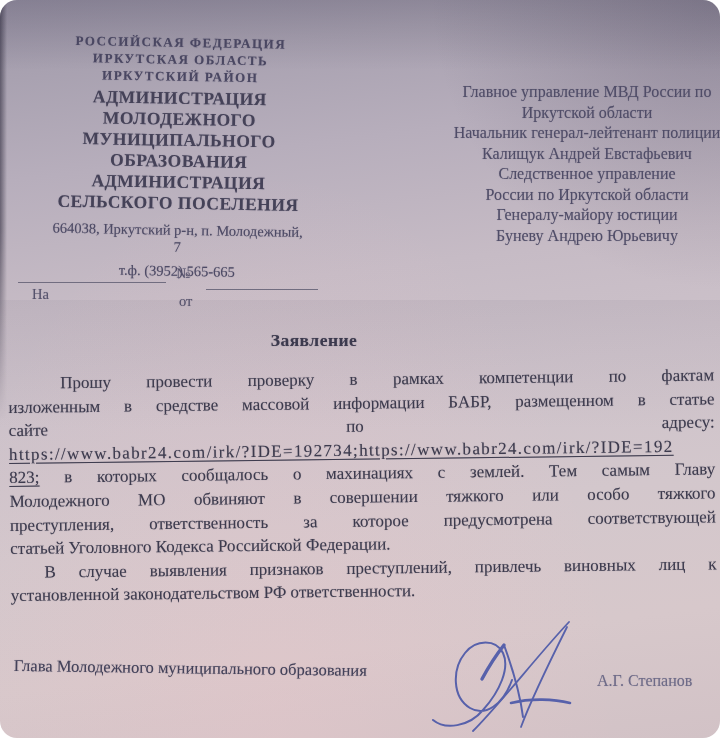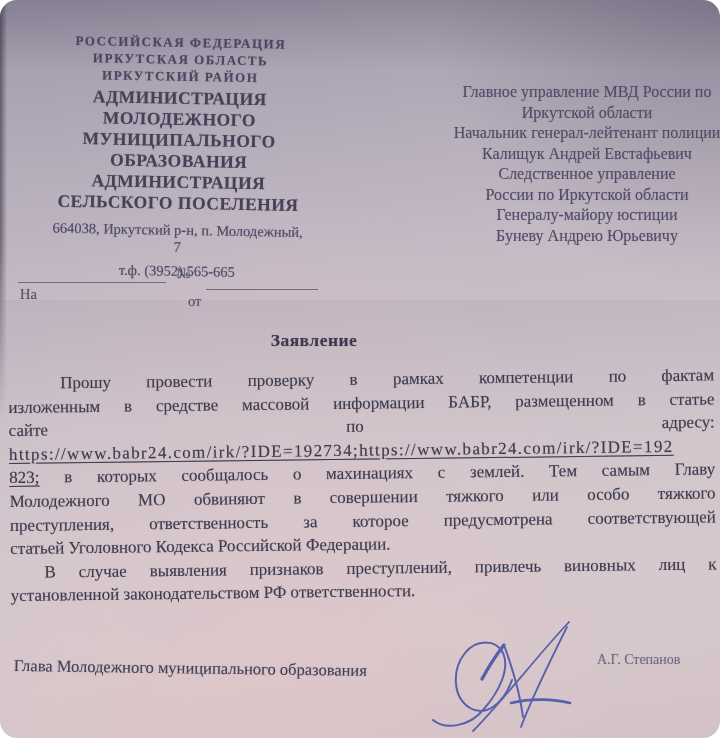--- a/index.html
+++ b/index.html
@@ -32,23 +32,23 @@
   .lh-org{font-size:17.5px;font-weight:700;letter-spacing:.5px;line-height:21px;color:#454258;}
   .lh-org-wrap{margin-top:3px;}
   .lh-addr{margin-top:8px;font-size:14.5px;line-height:16.5px;color:#4e4b66;}
   .lh-phone{margin-top:8px;font-size:14.5px;color:#4e4b66;}
 
   
   .ref{position:absolute;left:0;top:263px;width:370px;height:55px;color:#55526c;
     font-size:14.5px;text-shadow:0 0 1px rgba(85,82,108,.4);}
   .ref-no{position:absolute;left:176px;top:2px;}
   .ref-line1{position:absolute;left:18px;top:19px;width:148px;border-bottom:1.3px solid #716d80;}
-  .ref-na{position:absolute;left:20px;top:23px;}
+  .ref-na{position:absolute;left:32px;top:23px;}
   .ref-line2{position:absolute;left:206px;top:26px;width:112px;border-bottom:1.3px solid #716d80;}
-  .ref-ot{position:absolute;left:179px;top:30px;margin-left:9px;}
+  .ref-ot{position:absolute;left:179px;top:30px;}
 
   
   .addressee{position:absolute;left:400px;top:82px;width:374px;text-align:center;
     font-size:16px;line-height:20.5px;color:#504d68;
     text-shadow:0 0 1px rgba(80,77,104,.45);}
 
   
   .doc-title{position:absolute;left:0;top:330px;width:628px;text-align:center;
     font-size:17.5px;font-weight:700;color:#3c3a4e;letter-spacing:.5px;
     text-shadow:0 0 1px rgba(60,58,78,.5);}
@@ -62,21 +62,21 @@
   .jst{white-space:normal;text-align:justify;text-align-last:justify;}
   .ind1{padding-left:52px;}
   .ind2{padding-left:34px;}
   .u{text-decoration:underline;text-underline-offset:3px;text-decoration-thickness:1.2px;}
   .url{letter-spacing:1.35px;}
 
   
   .signoff-left{position:absolute;left:14px;top:656px;font-size:16.5px;color:#44425a;
     transform:rotate(0.8deg);transform-origin:left top;
     text-shadow:0 0 1px rgba(68,66,90,.45);}
-  .signoff-right{position:absolute;left:597px;top:652px;font-size:14px;color:#6e6b88;
+  .signoff-right{position:absolute;left:597px;top:672px;font-size:16px;color:#6e6b88;
     text-shadow:0 0 1px rgba(110,107,136,.45);}
   .signature{position:absolute;left:425px;top:614px;width:190px;height:124px;}
   .signature svg{display:block;width:100%;height:100%;}
 </style>
 </head>
 <body>
 
 <div class="page">
 
   <div class="shade shade-top"></div>

